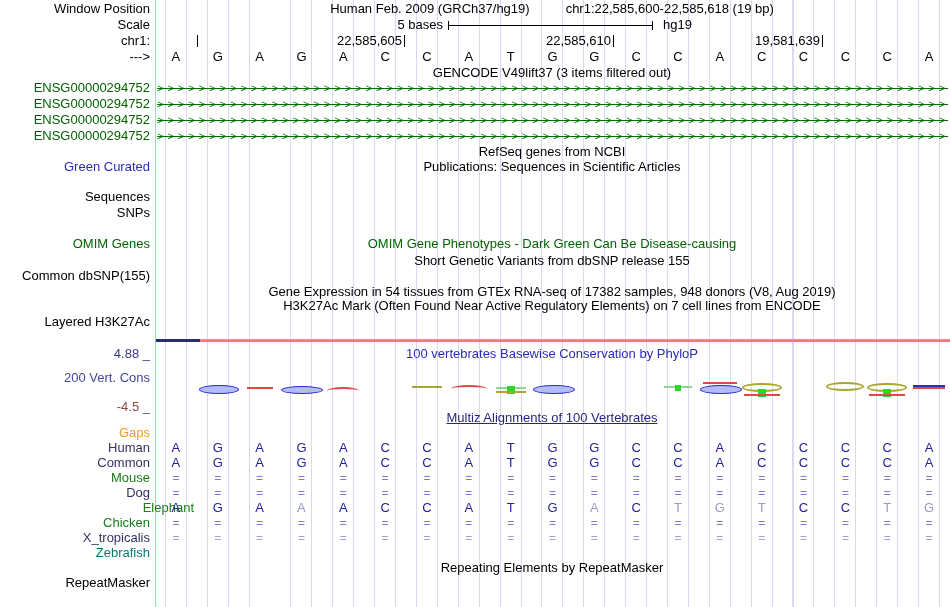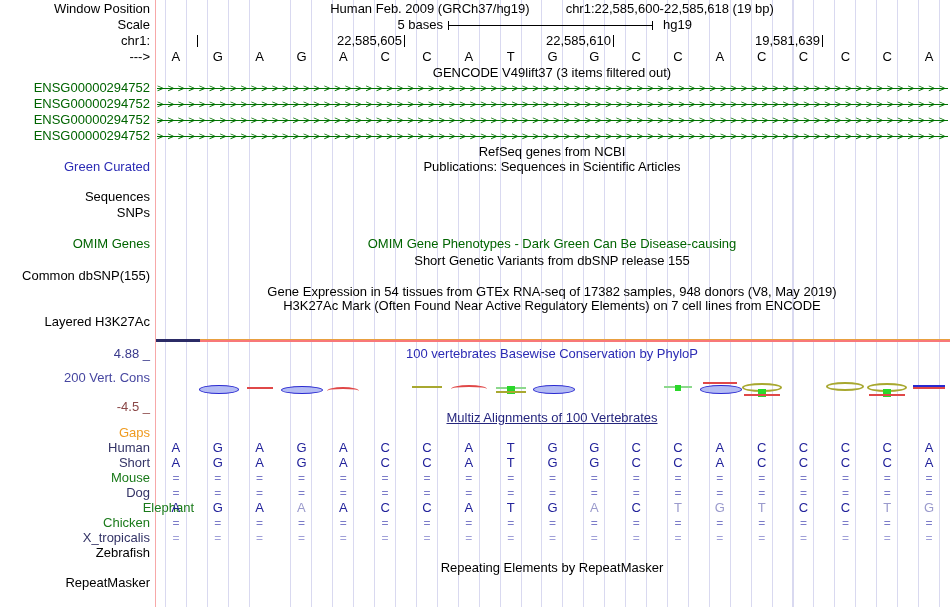--- a/index.html
+++ b/index.html
@@ -89,21 +89,21 @@
       <div class="generow" style="top: 114px; color: rgb(0, 114, 0); background: linear-gradient(rgb(0, 114, 0), rgb(0, 114, 0)) center center / 100% 1px no-repeat;">&gt;&gt;&gt;&gt;&gt;&gt;&gt;&gt;&gt;&gt;&gt;&gt;&gt;&gt;&gt;&gt;&gt;&gt;&gt;&gt;&gt;&gt;&gt;&gt;&gt;&gt;&gt;&gt;&gt;&gt;&gt;&gt;&gt;&gt;&gt;&gt;&gt;&gt;&gt;&gt;&gt;&gt;&gt;&gt;&gt;&gt;&gt;&gt;&gt;&gt;&gt;&gt;&gt;&gt;&gt;&gt;&gt;&gt;&gt;&gt;&gt;&gt;&gt;&gt;&gt;&gt;&gt;&gt;&gt;&gt;&gt;&gt;&gt;&gt;&gt;&gt;&gt;&gt;&gt;&gt;</div>
       <div class="ll" style="top: 129px; color: rgb(0, 100, 0);">ENSG00000294752</div>
       <div class="generow" style="top: 130px; color: rgb(0, 114, 0); background: linear-gradient(rgb(0, 114, 0), rgb(0, 114, 0)) center center / 100% 1px no-repeat;">&gt;&gt;&gt;&gt;&gt;&gt;&gt;&gt;&gt;&gt;&gt;&gt;&gt;&gt;&gt;&gt;&gt;&gt;&gt;&gt;&gt;&gt;&gt;&gt;&gt;&gt;&gt;&gt;&gt;&gt;&gt;&gt;&gt;&gt;&gt;&gt;&gt;&gt;&gt;&gt;&gt;&gt;&gt;&gt;&gt;&gt;&gt;&gt;&gt;&gt;&gt;&gt;&gt;&gt;&gt;&gt;&gt;&gt;&gt;&gt;&gt;&gt;&gt;&gt;&gt;&gt;&gt;&gt;&gt;&gt;&gt;&gt;&gt;&gt;&gt;&gt;&gt;&gt;&gt;&gt;</div>
     </div>
 
   <div id="center-texts">
       <div class="ct" style="top: 145px; color: rgb(0, 0, 0);">RefSeq genes from NCBI</div>
       <div class="ct" style="top: 160px; color: rgb(0, 0, 0);">Publications: Sequences in Scientific Articles</div>
       <div class="ct" style="top: 237px; color: rgb(0, 100, 0);">OMIM Gene Phenotypes - Dark Green Can Be Disease-causing</div>
       <div class="ct" style="top: 254px; color: rgb(0, 0, 0);">Short Genetic Variants from dbSNP release 155</div>
-      <div class="ct" style="top: 285px; color: rgb(0, 0, 0);">Gene Expression in 54 tissues from GTEx RNA-seq of 17382 samples, 948 donors (V8, May 2019)</div>
+      <div class="ct" style="top: 285px; color: rgb(0, 0, 0);">Gene Expression in 54 tissues from GTEx RNA-seq of 17382 samples, 948 donors (V8, Aug 2019)</div>
       <div class="ct" style="top: 299px; color: rgb(0, 0, 0);">H3K27Ac Mark (Often Found Near Active Regulatory Elements) on 7 cell lines from ENCODE</div>
       <div class="ct" style="top: 347px; color: rgb(43, 43, 180);">100 vertebrates Basewise Conservation by PhyloP</div>
       <div class="ct" style="top: 411px; color: rgb(38, 38, 126); text-decoration: underline;">Multiz Alignments of 100 Vertebrates</div>
       <div class="ct" style="top: 561px; color: rgb(0, 0, 0);">Repeating Elements by RepeatMasker</div>
     </div>
   <div id="left-labels">
       <div class="ll" style="top: 160px; color: rgb(43, 43, 180);">Green Curated</div>
       <div class="ll" style="top: 190px; color: rgb(0, 0, 0);">Sequences</div>
       <div class="ll" style="top: 206px; color: rgb(0, 0, 0);">SNPs</div>
       <div class="ll" style="top: 237px; color: rgb(0, 100, 0);">OMIM Genes</div>
@@ -159,21 +159,21 @@
       <span class="cell" style="left: 552.5px; top: 441px; color: rgb(34, 34, 155);">G</span>
       <span class="cell" style="left: 594.342px; top: 441px; color: rgb(34, 34, 155);">G</span>
       <span class="cell" style="left: 636.184px; top: 441px; color: rgb(34, 34, 155);">C</span>
       <span class="cell" style="left: 678.026px; top: 441px; color: rgb(34, 34, 155);">C</span>
       <span class="cell" style="left: 719.868px; top: 441px; color: rgb(34, 34, 155);">A</span>
       <span class="cell" style="left: 761.711px; top: 441px; color: rgb(34, 34, 155);">C</span>
       <span class="cell" style="left: 803.553px; top: 441px; color: rgb(34, 34, 155);">C</span>
       <span class="cell" style="left: 845.395px; top: 441px; color: rgb(34, 34, 155);">C</span>
       <span class="cell" style="left: 887.237px; top: 441px; color: rgb(34, 34, 155);">C</span>
       <span class="cell" style="left: 929.079px; top: 441px; color: rgb(34, 34, 155);">A</span>
-      <div class="ll" style="top: 456px; color: rgb(51, 51, 102);">Short</div>
+      <div class="ll" style="top: 456px; color: rgb(51, 51, 102);">Common</div>
       <span class="cell" style="left: 175.921px; top: 456px; color: rgb(34, 34, 155);">A</span>
       <span class="cell" style="left: 217.763px; top: 456px; color: rgb(34, 34, 155);">G</span>
       <span class="cell" style="left: 259.605px; top: 456px; color: rgb(34, 34, 155);">A</span>
       <span class="cell" style="left: 301.447px; top: 456px; color: rgb(34, 34, 155);">G</span>
       <span class="cell" style="left: 343.289px; top: 456px; color: rgb(34, 34, 155);">A</span>
       <span class="cell" style="left: 385.132px; top: 456px; color: rgb(34, 34, 155);">C</span>
       <span class="cell" style="left: 426.974px; top: 456px; color: rgb(34, 34, 155);">C</span>
       <span class="cell" style="left: 468.816px; top: 456px; color: rgb(34, 34, 155);">A</span>
       <span class="cell" style="left: 510.658px; top: 456px; color: rgb(34, 34, 155);">T</span>
       <span class="cell" style="left: 552.5px; top: 456px; color: rgb(34, 34, 155);">G</span>
@@ -279,15 +279,15 @@
       <span class="cell" style="left: 552.5px; top: 531px; color: rgb(160, 160, 216); font-size: 12px;">=</span>
       <span class="cell" style="left: 594.342px; top: 531px; color: rgb(160, 160, 216); font-size: 12px;">=</span>
       <span class="cell" style="left: 636.184px; top: 531px; color: rgb(160, 160, 216); font-size: 12px;">=</span>
       <span class="cell" style="left: 678.026px; top: 531px; color: rgb(160, 160, 216); font-size: 12px;">=</span>
       <span class="cell" style="left: 719.868px; top: 531px; color: rgb(160, 160, 216); font-size: 12px;">=</span>
       <span class="cell" style="left: 761.711px; top: 531px; color: rgb(160, 160, 216); font-size: 12px;">=</span>
       <span class="cell" style="left: 803.553px; top: 531px; color: rgb(160, 160, 216); font-size: 12px;">=</span>
       <span class="cell" style="left: 845.395px; top: 531px; color: rgb(160, 160, 216); font-size: 12px;">=</span>
       <span class="cell" style="left: 887.237px; top: 531px; color: rgb(160, 160, 216); font-size: 12px;">=</span>
       <span class="cell" style="left: 929.079px; top: 531px; color: rgb(160, 160, 216); font-size: 12px;">=</span>
-      <div class="ll" style="top: 546px; color: #000000;">Zebrafish</div>
+      <div class="ll" style="top: 546px; color: #0f766e;">Zebrafish</div>
     </div>
 </div>
 
 </body></html>

